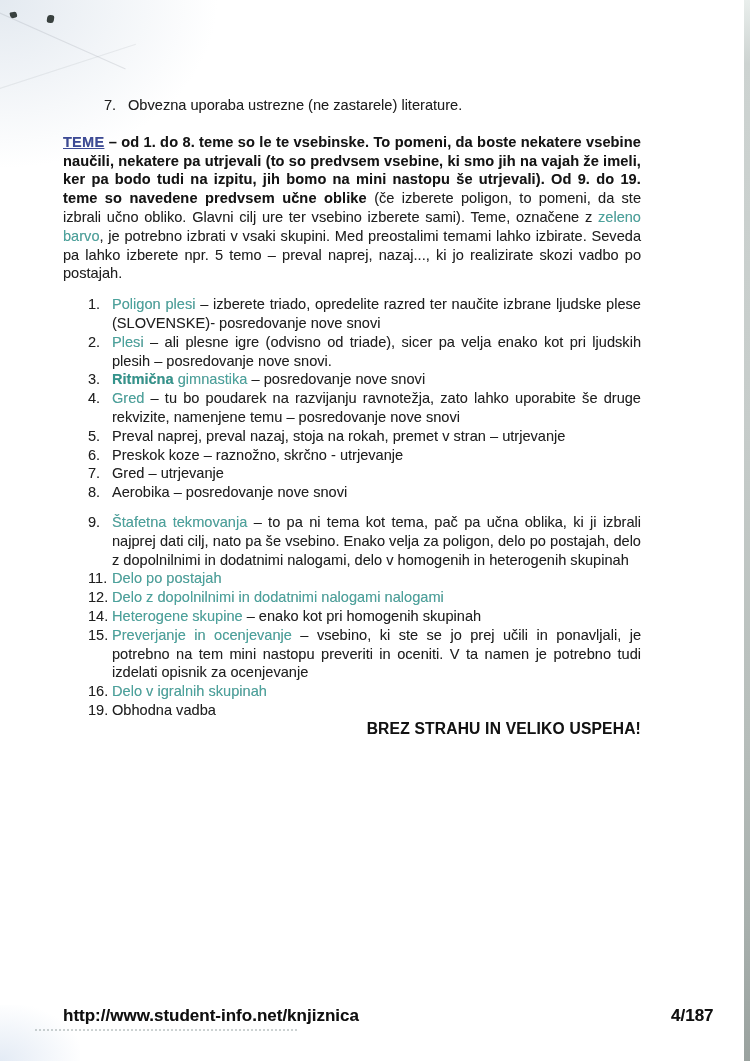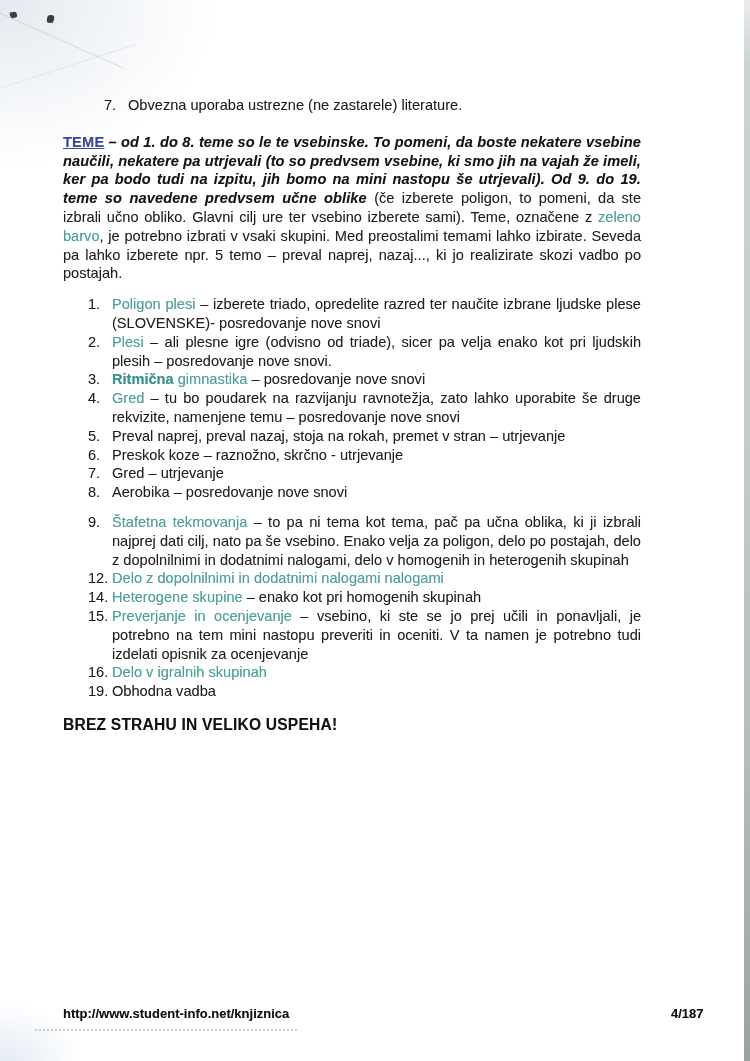--- a/index.html
+++ b/index.html
@@ -32,28 +32,28 @@
     text-shadow:0 0 .5px rgba(40,40,40,0.30);}
   .row{display:flex;}
   .num{flex:0 0 auto;min-width:24px;}
   .itxt{flex:1 1 auto;text-align:justify;}
   .prelist{margin-left:41px;margin-bottom:18px;}
   .prelist .num{min-width:24px;}
   .intro{text-align:justify;margin-bottom:12px;}
   .list{margin-left:25px;}
   .list-b{margin-top:11px;}
   .p-n{color:#1f1f1f;}
-  .p-b{font-weight:700;color:#141414;letter-spacing:.1px;font-style:italic;}
+  .p-b{font-weight:700;color:#141414;letter-spacing:.1px;}
   .p-teme{font-weight:700;color:var(--heading,#3c4a96);text-decoration:underline;letter-spacing:.2px;}
   .p-teal{color:var(--teal,#4aa39d);}
   .p-tealb{color:var(--tealb,#33948c);font-weight:700;}
-  .closing{margin-top:15px;text-align:left;font-weight:700;font-size:15.6px;color:#121212;letter-spacing:.2px;}
-  .footer-url{position:absolute;left:63px;top:1006px;font-weight:700;font-size:13px;color:#101010;
+  .closing{text-align:right;font-weight:700;font-size:15.6px;color:#121212;letter-spacing:.2px;}
+  .footer-url{position:absolute;left:63px;top:1006px;font-weight:700;font-size:17px;color:#101010;
     text-shadow:0 0 .5px rgba(0,0,0,0.35);}
-  .footer-page{position:absolute;left:671px;top:1006px;font-weight:700;font-size:13px;color:#101010;
+  .footer-page{position:absolute;left:671px;top:1006px;font-weight:700;font-size:17px;color:#101010;
     text-shadow:0 0 .5px rgba(0,0,0,0.35);text-align:center;}
 </style>
 </head>
 <body style="--teal: #4aa39d; --tealb: #33948c; --heading: #3c4a96;">
 
 <div class="tint-topleft"></div>
 <div class="tint-bottomleft"></div>
 <div class="fold-line"></div>
 <div class="fold-line2"></div>
 <div class="speck1"></div>
@@ -104,20 +104,24 @@
         <div class="itxt"><span class="p-n">Aerobika – posredovanje nove snovi</span></div>
       </div>
     </div>
 
   <div class="list list-b">
       <div class="row">
         <span class="num">9.</span>
         <div class="itxt"><span class="p-teal">Štafetna tekmovanja</span><span class="p-n"> – to pa ni tema kot tema, pač pa učna oblika, ki ji izbrali najprej dati cilj, nato pa še vsebino. Enako velja za poligon, delo po postajah, delo z dopolnilnimi in dodatnimi nalogami, delo v homogenih in heterogenih skupinah</span></div>
       </div>
       <div class="row">
+        <span class="num">11.</span>
+        <div class="itxt"><span class="p-teal">Delo po postajah</span></div>
+      </div>
+      <div class="row">
         <span class="num">12.</span>
         <div class="itxt"><span class="p-teal">Delo z dopolnilnimi in dodatnimi nalogami nalogami</span></div>
       </div>
       <div class="row">
         <span class="num">14.</span>
         <div class="itxt"><span class="p-teal">Heterogene skupine</span><span class="p-n"> – enako kot pri homogenih skupinah</span></div>
       </div>
       <div class="row">
         <span class="num">15.</span>
         <div class="itxt"><span class="p-teal">Preverjanje in ocenjevanje</span><span class="p-n"> – vsebino, ki ste se jo prej učili in ponavljali, je potrebno na tem mini nastopu preveriti in oceniti. V ta namen je potrebno tudi izdelati opisnik za ocenjevanje</span></div>

